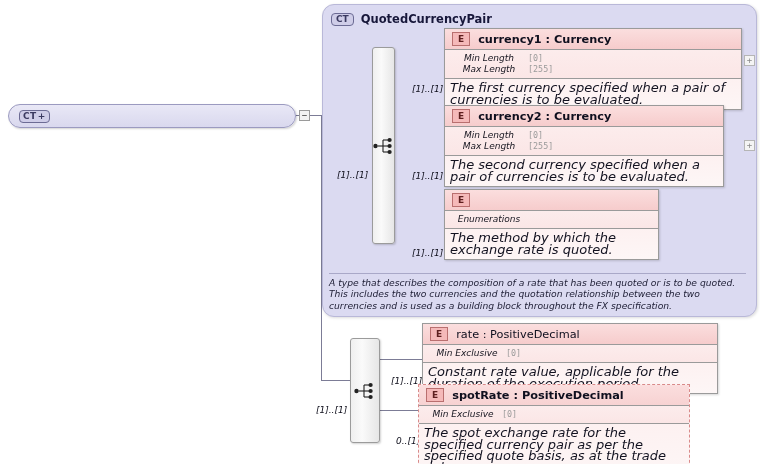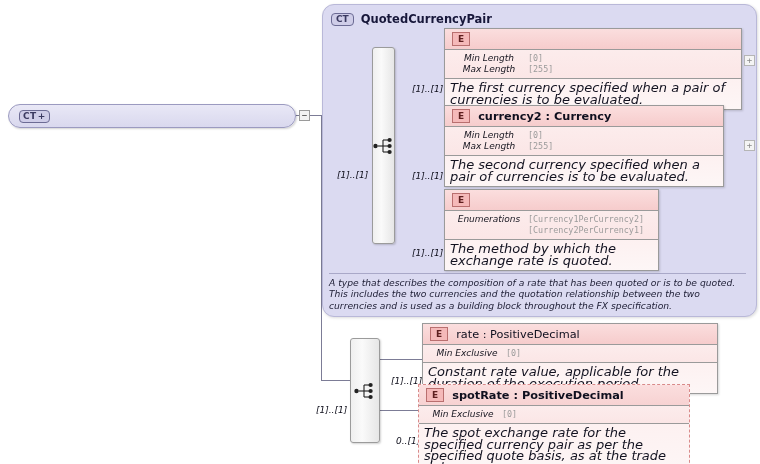--- a/index.html
+++ b/index.html
@@ -176,20 +176,21 @@
       <circle cx="16.6" cy="9" r="2.1" fill="#222"></circle>
       <circle cx="16.6" cy="15" r="2.1" fill="#222"></circle>
     </svg>
   </div>
   <div class="card" style="left:316px;top:369px;">[1]..[1]</div>
 
   <div class="card" style="left:412px;top:48px;">[1]..[1]</div>
   <div class="el abs" style="left:444px;top:28px;width:298px;">
     <div class="el-head">
       <span class="e-badge">E</span>
+      <span class="el-name">currency1 : Currency</span>
     </div>
     <div class="el-facets">
       <div class="facet-row">
         <span class="facet-label">Min Length</span>
         <span class="facet-val">[0]</span>
       </div>
       <div class="facet-row">
         <span class="facet-label">Max Length</span>
         <span class="facet-val">[255]</span>
       </div>
@@ -223,24 +224,20 @@
   </div>
 
   <div class="card" style="left:412px;top:212px;">[1]..[1]</div>
   <div class="el abs" style="left:444px;top:189px;width:215px;">
     <div class="el-head">
       <span class="e-badge">E</span>
     </div>
     <div class="el-facets">
       <div class="facet-row">
         <span class="facet-label">Enumerations</span>
-        <span class="facet-vals">
-          <span class="facet-val">[Currency1PerCurrency2]</span>
-          <span class="facet-val">[Currency2PerCurrency1]</span>
-        </span>
       </div>
     </div>
     <div class="el-doc">The method by which the exchange rate is quoted.</div>
   </div>
 
   <div class="card" style="left:391px;top:340px;">[1]..[1]</div>
   <div class="el abs" style="left:422px;top:323px;width:296px;">
     <div class="el-head">
       <span class="e-badge">E</span>
       <span class="el-name thin">rate        : PositiveDecimal</span>

